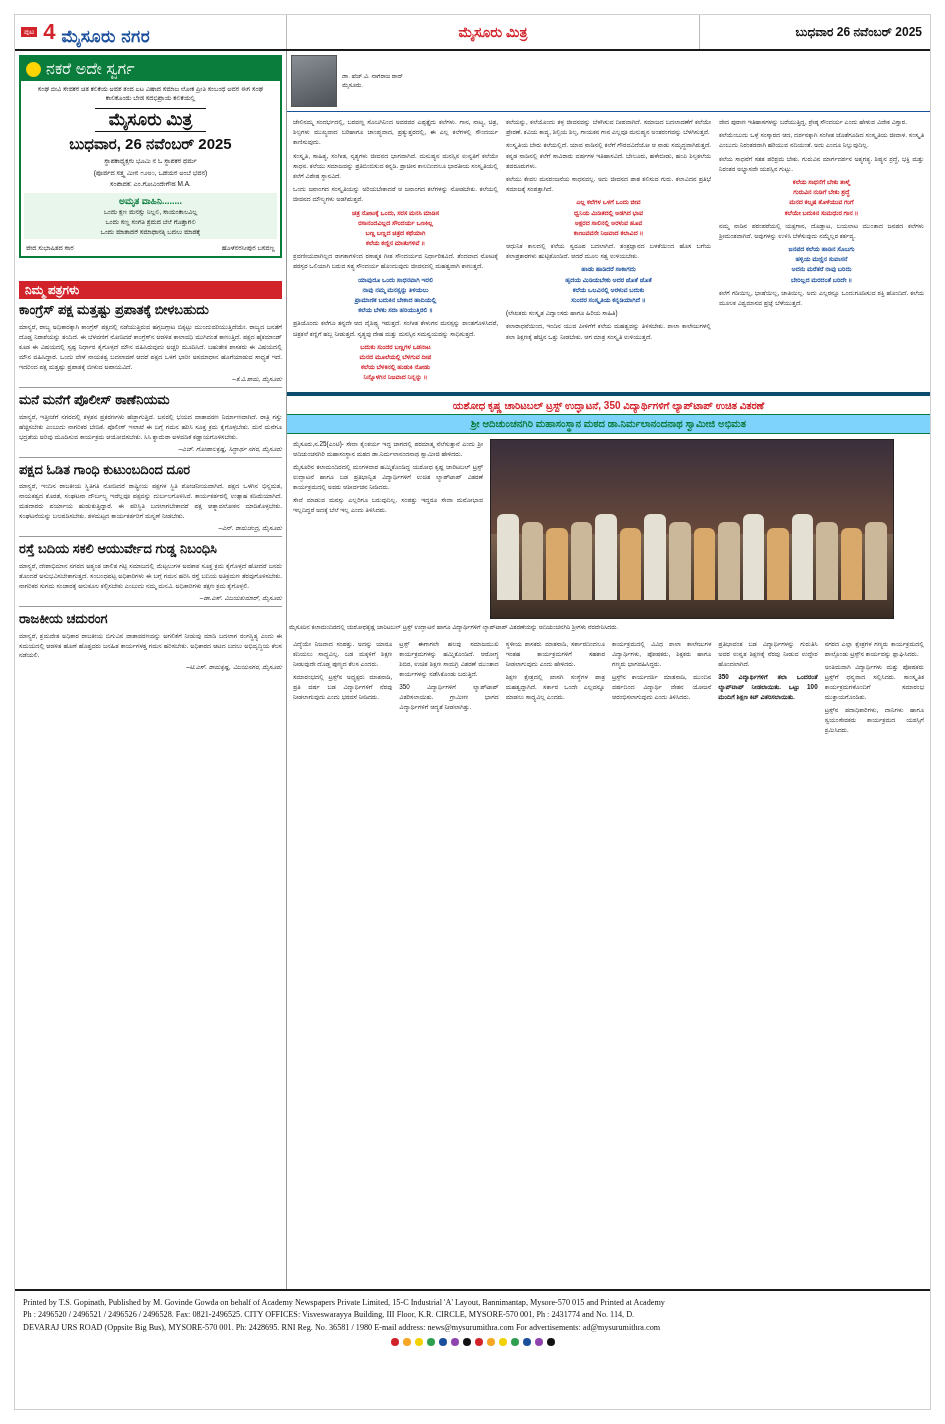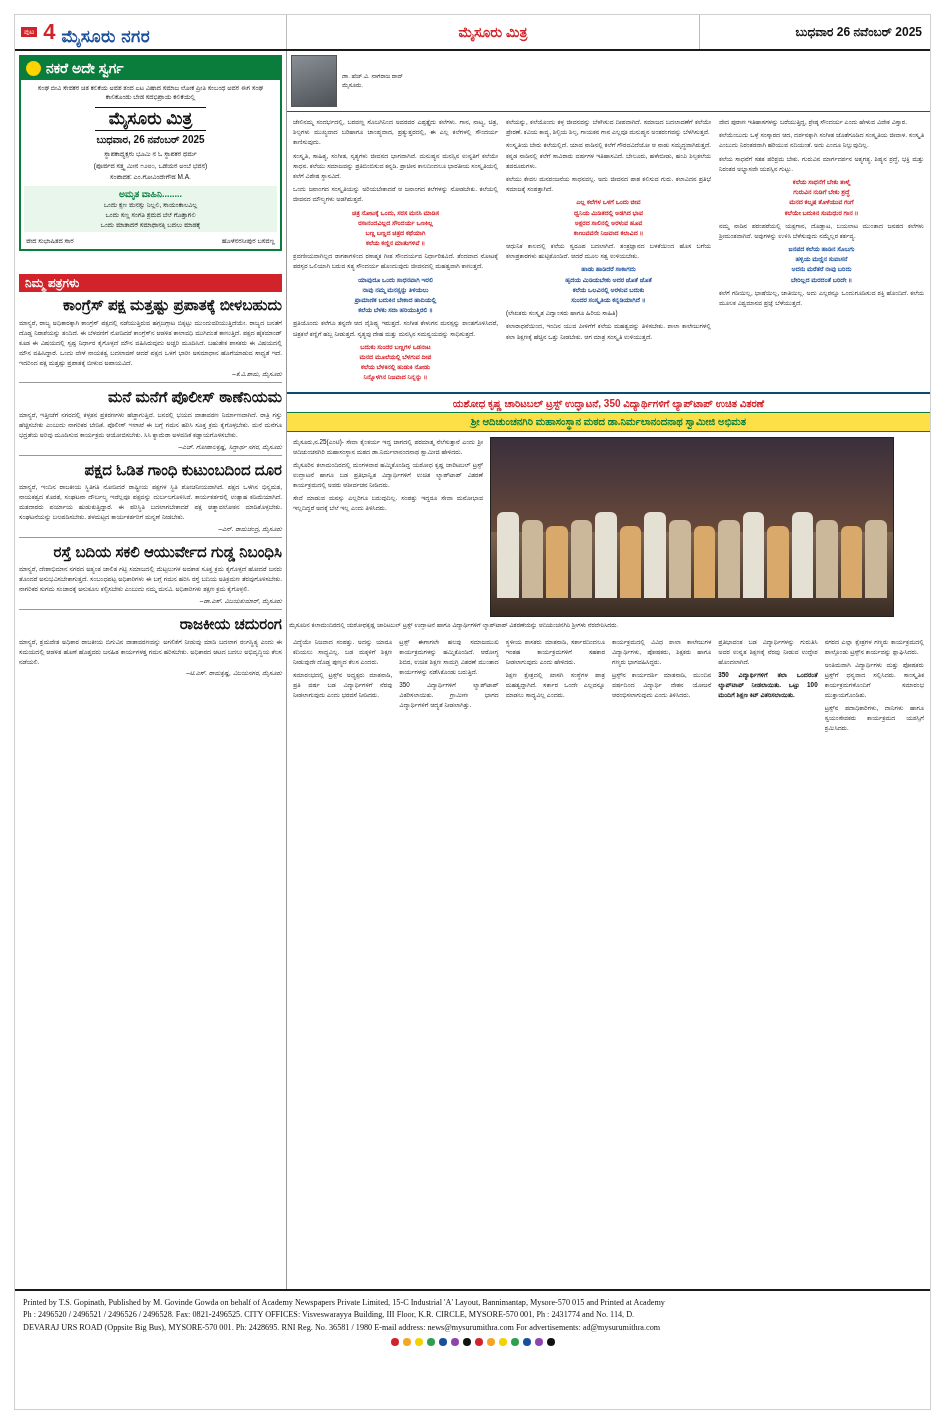--- a/index.html
+++ b/index.html
@@ -36,59 +36,59 @@
 
   
   .body-wrap { display:flex; height: 1238px; }
   .col-left { width:272px; border-right:1px solid #999; padding:4px; }
   .col-main { flex:1; padding:0; }
 
   
   .ad-box { border:2px solid #0a7d3c; margin-bottom:5px; }
   .ad-top { background:#0a7d3c; color:#fff; display:flex; align-items:center; gap:5px; padding:3px 5px; }
   .ad-top .bulb { width:15px; height:15px; border-radius:50%; background:#ffd400; }
-  .ad-top-title { font-size:14px; font-weight:bold; }
+  .ad-top-title { font-size:16px; font-weight:normal; }
   .ad-sub { font-size:6.5px; line-height:1.45; padding:3px 5px; color:#111; text-align:center;}
   .ad-logo { text-align:center; padding:2px 0 1px; }
   .ad-logo .t { display:inline-block; border-top:1px solid #111; border-bottom:1px solid #111; font-size:17px; font-weight:bold; padding:1px 14px;}
-  .ad-date { text-align:center; font-size:10px; font-weight:bold; padding:2px 0; }
+  .ad-date { text-align:center; font-size:15px; font-weight:bold; padding:2px 0; }
   .ad-line { text-align:center; font-size:6.5px; line-height:1.5; padding:1px 6px; }
   .ad-green { background:#e9f6ec; margin:3px; padding:3px; }
   .ad-green .hdr { font-size:9px; font-weight:bold; color:#0a7d3c; text-align:center; }
   .ad-green .ln { font-size:6.5px; line-height:1.5; text-align:center; }
   .ad-foot { display:flex; justify-content:space-between; font-size:6.5px; padding:2px 5px 4px; }
 
   .sec-head { background:#1a4f9c; color:#fff; font-size:12px; font-weight:bold; padding:2px 6px; margin:23px 0 3px; }
   .sec-head.red { background:#d2232a; }
   .letter { border-bottom:1px solid #999; padding-bottom:4px; margin-bottom:4px; }
-  .letter h3 { font-size:15px; font-weight:bold; margin:0 0 3px; text-align:right; line-height:1.3; }
+  .letter h3 { font-size:13px; font-weight:bold; margin:0 0 3px; text-align:left; line-height:1.3; }
   .letter p { font-size:6.4px; line-height:1.55; margin:0 0 3px; text-align:justify; }
   .letter .sig { font-size:6.4px; text-align:right; font-style:italic; }
 
   
   .art-top { display:flex; border-bottom:1px solid #1a4f9c; }
   .art-author { width:150px; padding:4px; display:flex; gap:5px; align-items:flex-start;}
   .photo { width:46px; height:52px; background:linear-gradient(160deg,#8a8f96,#4d5258); border:1px solid #555; }
   .author-meta { font-size:6.2px; line-height:1.5; padding-top:16px;}
   .art-mid { flex:1; }
   .art-tagbar { text-align:right; padding:6px 8px 0; }
   .art-tagbar span { color:#1a4f9c; font-size:12px; font-weight:bold; }
   .art-title { text-align:center; font-size:34px; font-weight:bold; color:#d2232a; padding:4px 0 8px; letter-spacing:1px;}
 
   .art-cols { display:flex; gap:8px; padding:5px 6px 0; }
   .art-cols .c { flex:1; }
   .art-cols p { font-size:6.3px; line-height:1.62; margin:0 0 3px; text-align:justify; }
   .art-cols p.red { color:#d2232a; font-weight:bold; text-align:center; }
   .art-cols p.blue { color:#1a4f9c; font-weight:bold; text-align:center; }
 
   
-  .feature { border-top:2px solid #0c4a6e; margin-top:6px; }
+  .feature { border-top:4px solid #0c4a6e; margin-top:6px; }
   .feat-kicker { text-align:center; font-size:10px; font-weight:bold; color:#d2232a; padding:4px 4px 2px; }
   .feat-head { text-align:center; font-size:23px; font-weight:bold; color:#1a4f9c; padding:1px 0 3px; }
-  .feat-sub { background:#fde047; border-top:1px solid #0a7d3c; border-bottom:1px solid #0a7d3c; text-align:center; font-size:10px; font-weight:bold; color:#0a7d3c; padding:3px 0; }
+  .feat-sub { background:#7dd3fc; border-top:1px solid #0a7d3c; border-bottom:1px solid #0a7d3c; text-align:center; font-size:10px; font-weight:bold; color:#0a7d3c; padding:3px 0; }
   .feat-body { display:flex; gap:7px; padding:5px 6px 0; }
   .feat-body .c { flex:1; }
   .feat-body p { font-size:6.3px; line-height:1.6; margin:0 0 3px; text-align:justify; }
   .feat-body p.bold { font-weight:bold; }
   .photoblock { width:404px; height:180px; background:#24303c; position:relative; overflow:hidden; border:1px solid #222; }
   .pb-stage { position:absolute; left:0; right:0; top:0; height:96px; background:linear-gradient(180deg,#3a2f3c,#6a4a3a); }
   .pb-floor { position:absolute; left:0; right:0; bottom:0; height:84px; background:linear-gradient(180deg,#7d6450,#3a2c24); }
   .pb-people { position:absolute; left:6px; right:6px; top:40px; height:120px; display:flex; gap:3px; align-items:flex-end; }
   .pb-people i { flex:1; background:#cbb89a; border-radius:6px 6px 0 0; height:78px; display:block; }
   .pb-people i:nth-child(odd){ background:#e4e0d4; height:86px;}

